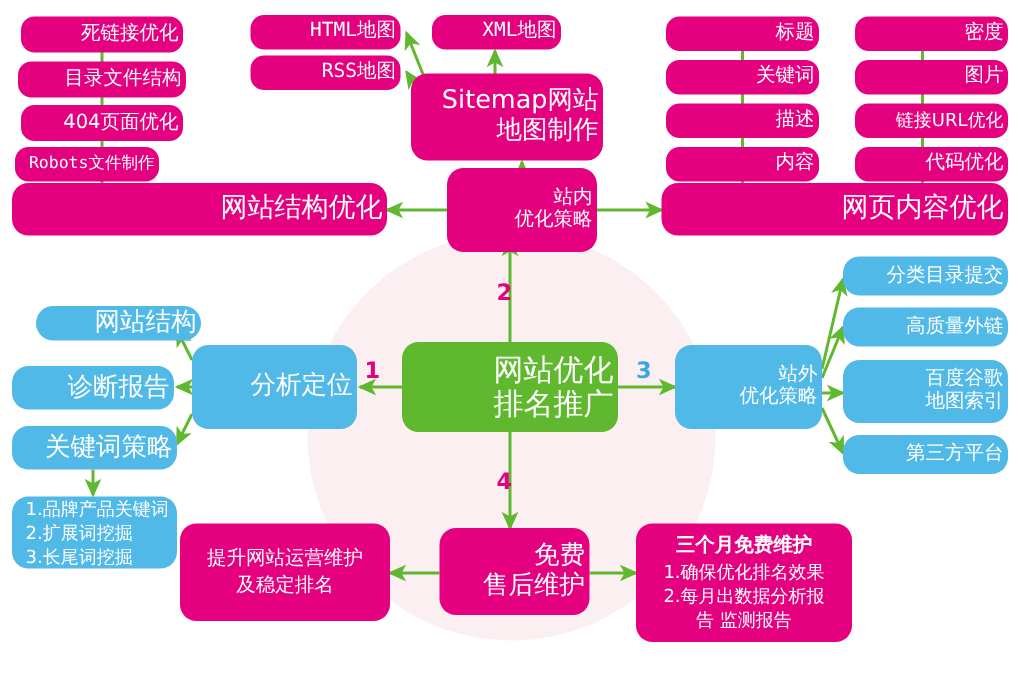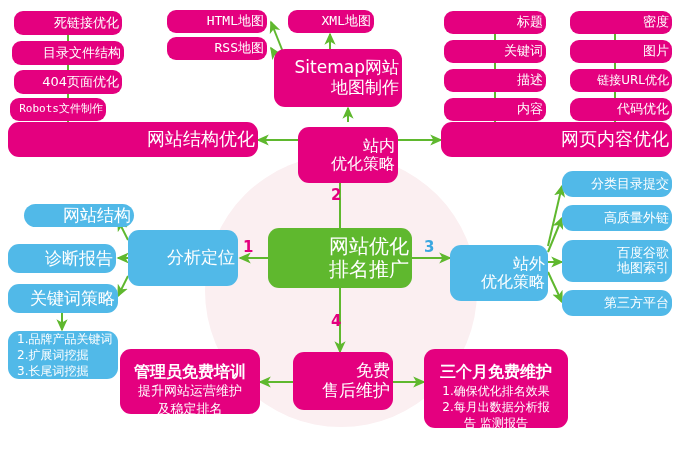--- a/index.html
+++ b/index.html
@@ -40,21 +40,21 @@
   .pink{background:#e4007f;}
   .blue{background:#51b9e8;}
   .green{background:#5fb82e;}
 
   .pill{border-radius:9px;}
   .round-lg{border-radius:11px;}
 
   .f11{font-size:11px;}
   .f12{font-size:12px;}
   .f13{font-size:13px;}
-  .f16{font-size:16px;margin-top:15px;}
+  .f16{font-size:13px;}
   .f17{font-size:17px;}
   .f18{font-size:18px;}
   .f20{font-size:20px;}
 
   .mono{font-family:"DejaVu Sans Mono","Liberation Mono",monospace;letter-spacing:0px;}
 
   .lines{
     display:flex;flex-direction:column;align-items:flex-start;
     justify-content:center;width:100%;padding-left:6px;
     box-sizing:border-box;white-space:nowrap;
@@ -244,21 +244,20 @@
     <span>第三方平台</span>
   </div>
 
   <div class="node pink round-lg f17" style="left:293px;top:352px;width:100px;height:58px;">
     <span>免费</span>
     <span>售后维护</span>
   </div>
 
   <div class="node pink round-lg" style="left:120px;top:349px;width:140px;height:65px;">
     <div class="lines ctr">
-      <div class="f16 title-line">管理员免费培训</div>
       <div class="f13">提升网站运营维护</div>
       <div class="f13">及稳定排名</div>
     </div>
   </div>
 
   <div class="node pink round-lg" style="left:424px;top:349px;width:144px;height:79px;">
     <div class="lines ctr">
       <div class="f16 title-line">三个月免费维护</div>
       <div class="f12">1.确保优化排名效果</div>
       <div class="f12">2.每月出数据分析报</div>

